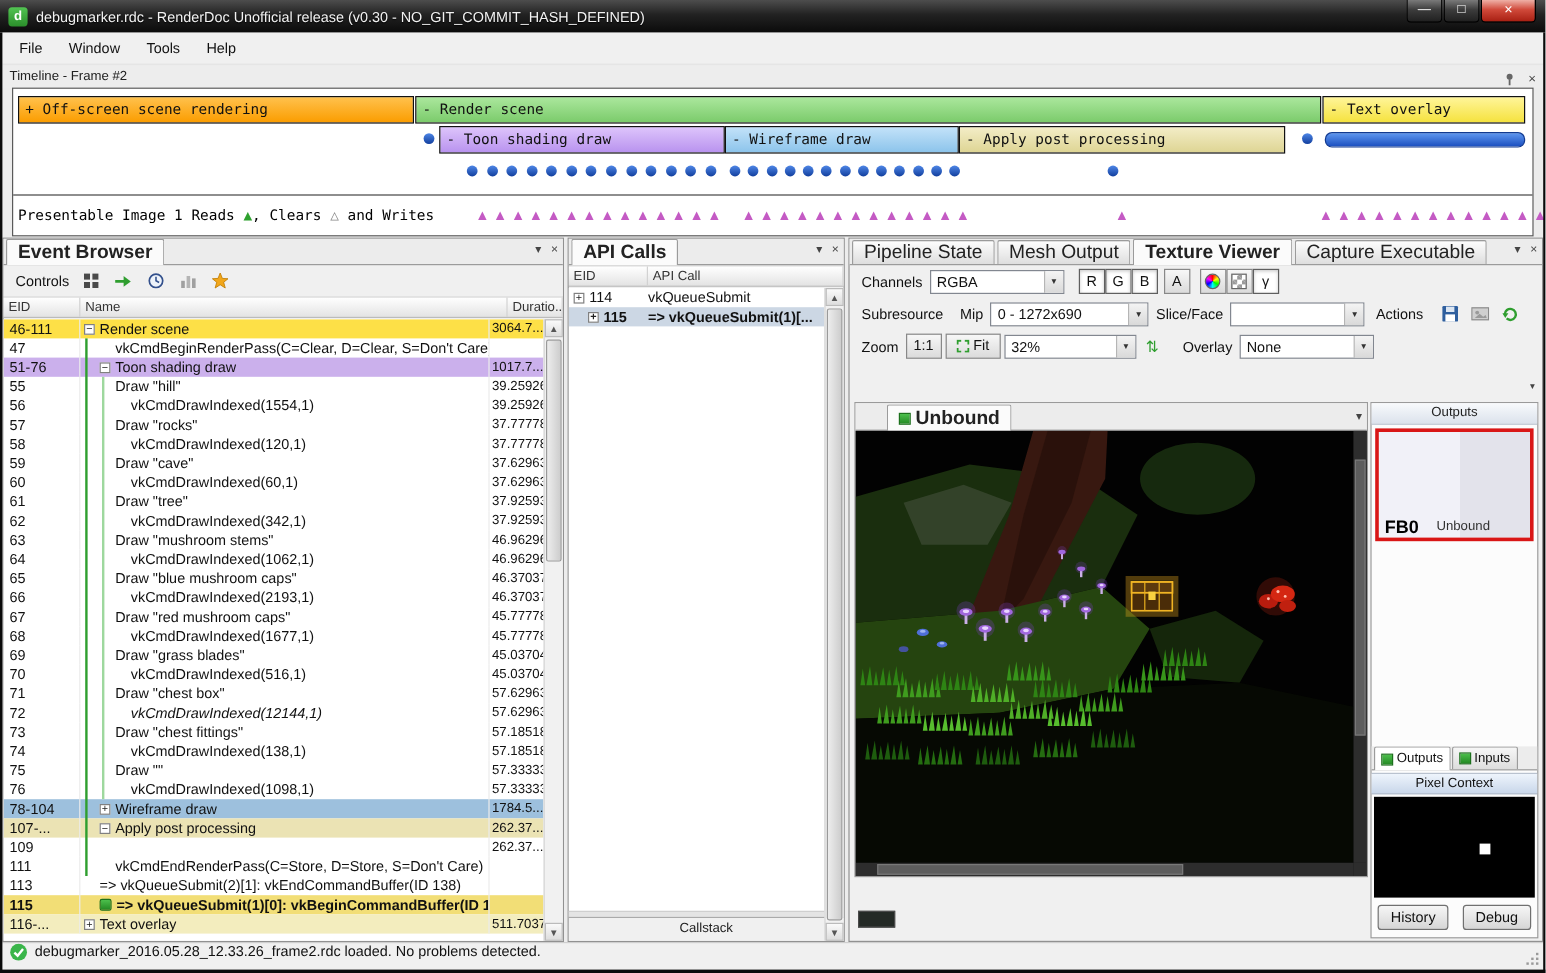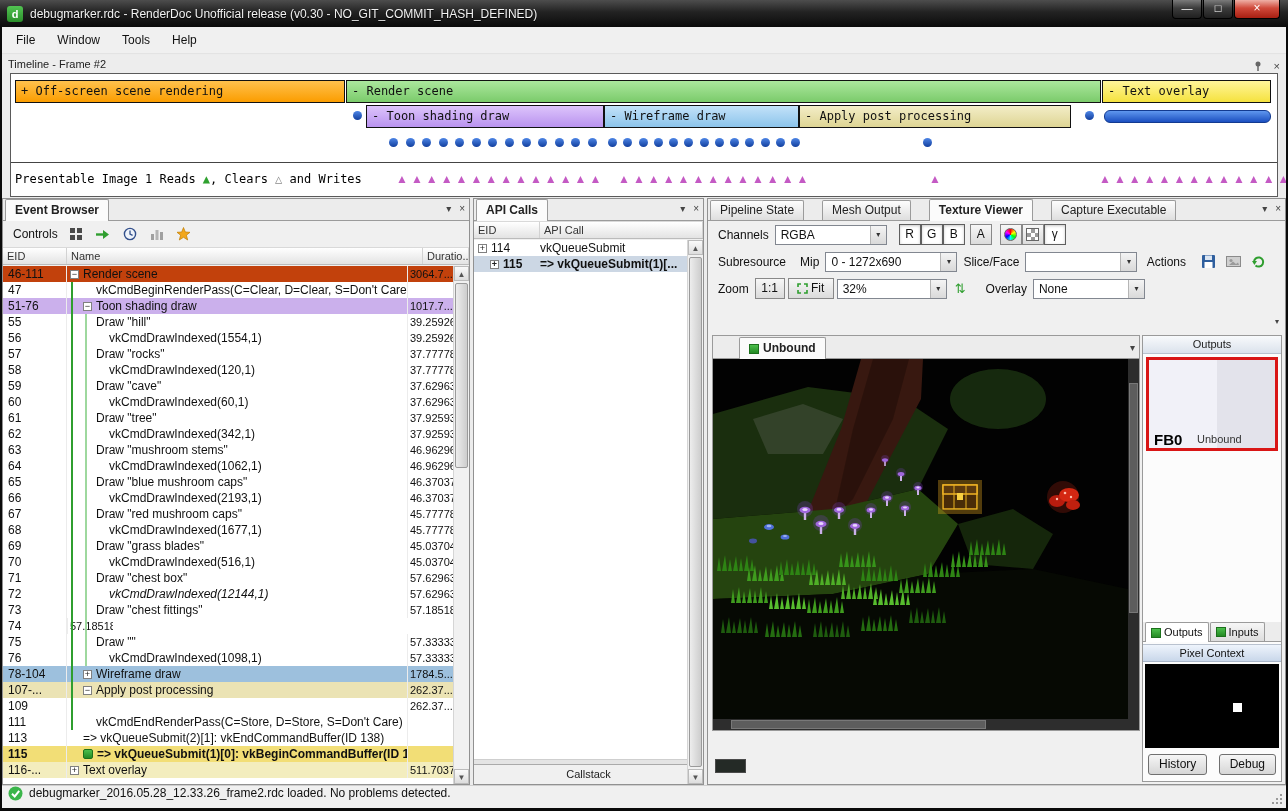--- a/index.html
+++ b/index.html
@@ -40,21 +40,21 @@
   .tri.green{color:#2fa12f}
   .tri.outline{color:#8a8a8a}
   .tri-group{position:absolute;top:89px;height:34px;line-height:32px;color:#c45ac4;letter-spacing:3px;font-size:12px;white-space:nowrap}
 
   
   .panel{position:absolute;top:198px;bottom:26px;background:#f0f0f0;border:1px solid #919191}
   #p-eb{left:2px;width:468px}
   #p-api{left:473px;width:231px}
   #p-tv{left:707px;right:2px}
   .tabbar{position:relative;height:22px;border-bottom:1px solid #9b9b9b;display:flex;align-items:flex-end;padding-left:2px;background:#ececec}
-  .tab{height:20px;line-height:19px;padding:0 9px;border:1px solid #9b9b9b;border-bottom:none;border-radius:2px 2px 0 0;background:linear-gradient(#fdfdfd,#dedede);margin-right:18px;font-size:12px;color:#222;white-space:nowrap}
+  .tab{height:20px;line-height:19px;padding:0 9px;border:1px solid #9b9b9b;border-bottom:none;border-radius:2px 2px 0 0;background:linear-gradient(#fdfdfd,#dedede);margin-right:2px;font-size:16px;color:#222;white-space:nowrap}
   .tab.active{background:#fbfbfb;font-weight:bold;height:22px;line-height:21px;margin-bottom:-1px}
   .paneltools{position:absolute;right:4px;top:5px;display:flex;gap:8px;color:#444;font-size:10px;line-height:10px}
   .ptool{cursor:default}
 
   
   .eb-toolbar{height:26px;display:flex;align-items:center;gap:9px;padding-left:10px;background:#f0f0f0}
   .tb-label{color:#111}
   .tbicon{width:18px;height:18px;display:flex;align-items:center;justify-content:center}
   .grid-head{display:flex;height:18px;background:linear-gradient(#fff,#e3e3e3);border-bottom:1px solid #bbb;border-top:1px solid #d9d9d9;font-size:11px;color:#333}
   .grid-head>div{padding:2px 4px;border-right:1px solid #d2d2d2;overflow:hidden;white-space:nowrap}
@@ -62,21 +62,21 @@
   .c-name{flex:1;min-width:0}
   .c-dur{width:46px;flex:none}
   .eb-rows{position:absolute;top:67px;left:0;right:16px;bottom:0;background:#fff;overflow:hidden}
   .eb-row{display:flex;height:16px;line-height:16px;font-size:12px}
   .eb-row .c-eid{padding-left:5px;border-right:1px solid #ececec;overflow:hidden;white-space:nowrap}
   .eb-row .c-name{display:flex;align-items:center;overflow:hidden;white-space:nowrap}
   .eb-row .c-dur{border-left:1px solid #ececec;padding-left:2px;font-size:11px;overflow:hidden;white-space:nowrap}
   .exp{display:inline-block;width:9px;height:9px;border:1px solid #808080;background:#fff;font-size:9px;line-height:7px;text-align:center;margin-right:4px;flex:none;color:#222}
   .gicon{display:inline-block;width:10px;height:10px;background:linear-gradient(#4cbf4c,#248a24);border:1px solid #1c701c;border-radius:2px;margin-right:4px;flex:none}
   .ntxt{overflow:hidden;white-space:nowrap}
-  .s-green{background:#c2410c}
+  .s-green{background:#fde047}
   .s-purple{background:#cbb0ec}
   .s-blue{background:#9dc0dd}
   .s-pyellow{background:#ebe3b4}
   .s-sel{background:#f2de76;font-weight:bold}
   .s-pyellow2{background:#f3edbe}
   .flowline{position:absolute;width:2px;background:#2f9e2f;z-index:3}
   .f1{left:68px;top:16px;height:448px}
   .f2{left:82px;top:48px;height:352px;background:#9ed89e}
   .vscroll{position:absolute;top:67px;right:0;width:16px;bottom:0;background:#f1f1f1;border-left:1px solid #d5d5d5}
   .sarr{position:absolute;left:0;right:0;top:0;height:15px;text-align:center;font-size:8px;color:#555;line-height:15px;background:linear-gradient(#fafafa,#ddd);border:1px solid #bbb}
@@ -431,20 +431,23 @@
       </div>
       <div class="eb-row">
         <div class="c-eid">73</div>
         <div class="c-name" style="padding-left: 29px;">
           <span class="ntxt">Draw "chest fittings"</span>
         </div>
         <div class="c-dur">57.18518</div>
       </div>
       <div class="eb-row">
         <div class="c-eid">74</div>
+        <div class="c-name" style="padding-left: 42px;">
+          <span class="ntxt">vkCmdDrawIndexed(138,1)</span>
+        </div>
         <div class="c-dur">57.18518</div>
       </div>
       <div class="eb-row">
         <div class="c-eid">75</div>
         <div class="c-name" style="padding-left: 29px;">
           <span class="ntxt">Draw ""</span>
         </div>
         <div class="c-dur">57.33333</div>
       </div>
       <div class="eb-row">

